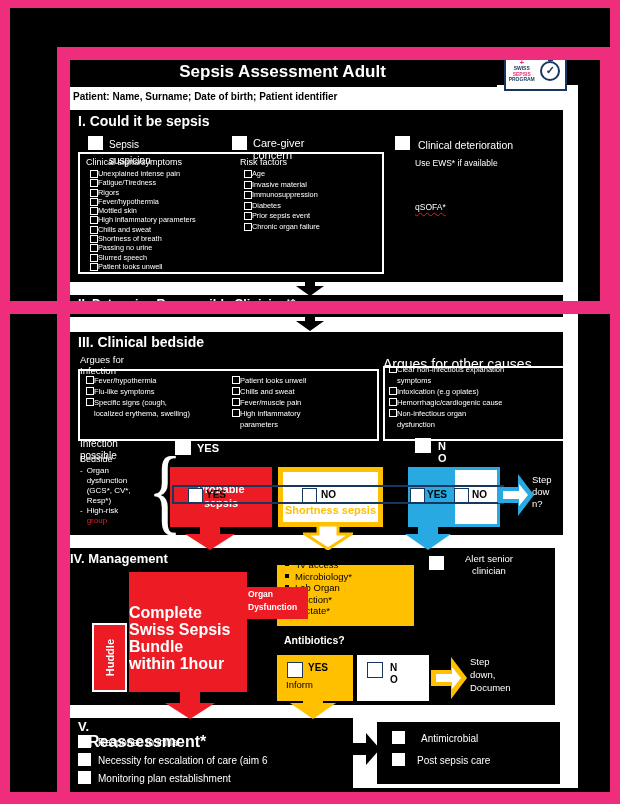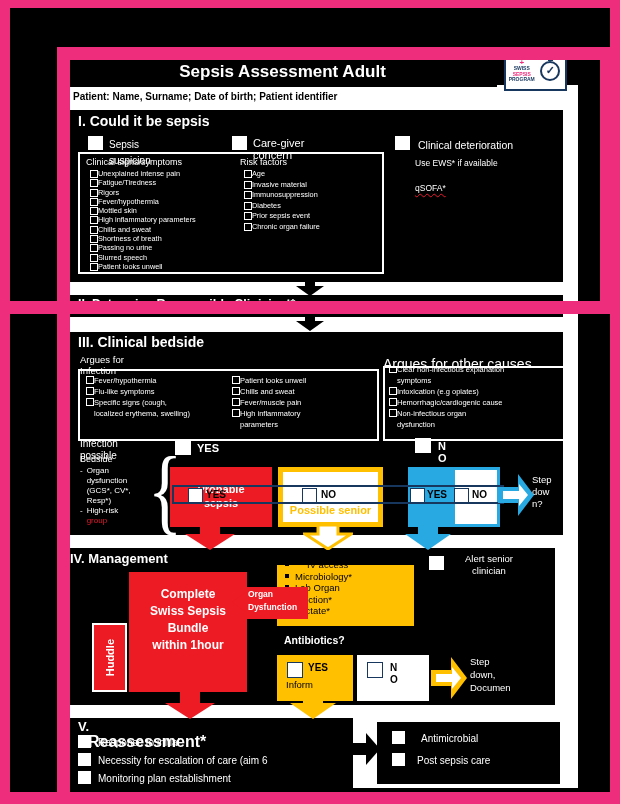--- a/index.html
+++ b/index.html
@@ -19,21 +19,21 @@
   .wbox{position:absolute;border:2px solid #fff;background:#000;overflow:hidden;}
   
   .srow{display:flex;align-items:flex-start;gap:0;color:#fff;}
   .sq{flex:none;width:6px;height:6px;border:1px solid #fff;margin-top:1px;background:#000;}
   
   .bigcb{position:absolute;background:#fff;}
   
   .scb{position:absolute;background:#fff;border:1px solid #17375e;}
   .lbl{position:absolute;color:#fff;}
   .blk{color:#000;}
-  .wavy{text-decoration:underline wavy #e8192c 1px;text-underline-offset:2px;}
+  .wavy{text-decoration:underline wavy #e8192c 1px;text-underline-offset:2px;margin-top:19px;}
   .brace{position:absolute;color:#fff;font-family:"Liberation Serif",serif;
     font-size:96px;line-height:84px;font-weight:normal;transform:scaleX(.75);}
   .vert{writing-mode:vertical-rl;transform:rotate(180deg);}
   svg{display:block;}
   .logo-txt{font-size:5px;font-weight:bold;line-height:5.5px;color:#17375e;letter-spacing:0;}
   .logo-sepsis{color:#ee2d7c;}
 </style>
 </head>
 <body>
 
@@ -255,21 +255,21 @@
           <span>-</span>
           <span><span>High-risk</span><br><span style="color:#e8192c;">group</span></span>
         </div>
     </div>
 
     <div class="brace" style="left:72px;top:116px;">{</div>
 
     <div class="abs preline b white" style="left:100px;top:135px;width:102px;height:60px;background:#ed1b24;font-size:11px;line-height:14px;text-align:center;padding-top:15px;box-sizing:border-box;">Probable
 sepsis</div>
     <div class="abs" style="left:208px;top:135px;width:105px;height:60px;background:#fff;border:5px solid #ffc000;box-sizing:border-box;">
-      <div class="abs b" style="left:0;right:0;bottom:6px;text-align:center;color:#ffc000;font-size:11px;">Possible senior</div>
+      <div class="abs b" style="left:0;right:0;bottom:6px;text-align:center;color:#ffc000;font-size:11px;">Shortness sepsis</div>
     </div>
     <div class="abs" style="left:338px;top:135px;width:92px;height:60px;background:#29a9e1;">
       <div class="abs" style="left:47px;top:3px;width:42px;height:54px;background:#fff;"></div>
     </div>
 
     <div class="abs" style="left:102px;top:153px;width:332px;height:19px;border:2px solid #17375e;box-sizing:border-box;z-index:8;"></div>
     <div class="scb" style="left:118px;top:156px;width:13px;height:13px;z-index:9;"></div>
     <div class="lbl blk b" style="left:136px;top:157px;font-size:10px;z-index:9;">YES</div>
     <div class="scb" style="left:232px;top:156px;width:13px;height:13px;z-index:9;"></div>
     <div class="lbl blk b" style="left:251px;top:157px;font-size:10px;z-index:9;">NO</div>
@@ -296,40 +296,40 @@
   <svg class="abs" style="left:405px;top:524px;z-index:20;" width="46" height="26" viewBox="0 0 46 26">
     <polygon points="13,0 33,0 33,10 46,10 23,26 0,10 13,10" fill="#29a9e1"></polygon>
   </svg>
 
   <div class="sec" style="left:62px;top:548px;width:493px;height:157px;z-index:2;">
     <div class="abs sec-title" style="left:8px;top:3px;font-size:13px;">IV. Management</div>
     <div class="bigcb" style="left:367px;top:8px;width:15px;height:14px;"></div>
     <div class="lbl preline" style="left:392px;top:5px;width:70px;font-size:9.5px;line-height:12px;text-align:center;">Alert senior
 clinician</div>
 
-    <div class="abs preline b white" style="left:67px;top:24px;width:118px;height:120px;background:#ed1b24;font-size:12px;line-height:17px;text-align:center;padding-top:14px;box-sizing:border-box;z-index:3;">Complete
+    <div class="abs preline b white" style="left:67px;top:24px;width:118px;height:120px;background:#ed1b24;font-size:16px;line-height:17px;text-align:left;padding-top:32px;box-sizing:border-box;z-index:3;">Complete
 Swiss Sepsis
 Bundle
 within 1hour</div>
 
     <div class="abs" style="left:30px;top:75px;width:35px;height:69px;background:#ed1b24;border:2px solid #fff;box-sizing:border-box;display:flex;align-items:center;justify-content:center;z-index:3;">
       <span class="vert b white" style="font-size:11px;">Huddle</span>
     </div>
 
     <div class="abs" style="left:170px;top:37px;width:76px;height:34px;z-index:4;">
       <svg width="76" height="34" viewBox="0 0 76 34">
         <polygon points="76,2 76,34 14,34 14,27 0,17 14,7 14,2" fill="#ed1b24"></polygon>
       </svg>
       <div class="abs preline b white" style="left:16px;top:3px;font-size:8.5px;line-height:13px;">Organ
 Dysfunction</div>
     </div>
 
     <div class="abs" style="left:215px;top:17px;width:137px;height:61px;background:#ffc000;overflow:hidden;z-index:3;">
       <div style="margin:-6px 0 0 8px;font-size:9.5px;line-height:11.5px;color:#000;">
-        <div style="display:flex;gap:18px;">
+        <div style="display:flex;gap:8px;">
             <span style="margin-top:3px;width:4px;height:4px;background:#000;flex:none;"></span>
             <span class="preline">IV access</span>
           </div>
         <div style="display:flex;gap:6px;">
             <span style="margin-top:3px;width:4px;height:4px;background:#000;flex:none;"></span>
             <span class="preline">Microbiology*</span>
           </div>
         <div style="display:flex;gap:6px;">
             <span style="margin-top:3px;width:4px;height:4px;background:#000;flex:none;"></span>
             <span class="preline">Lab Organ

